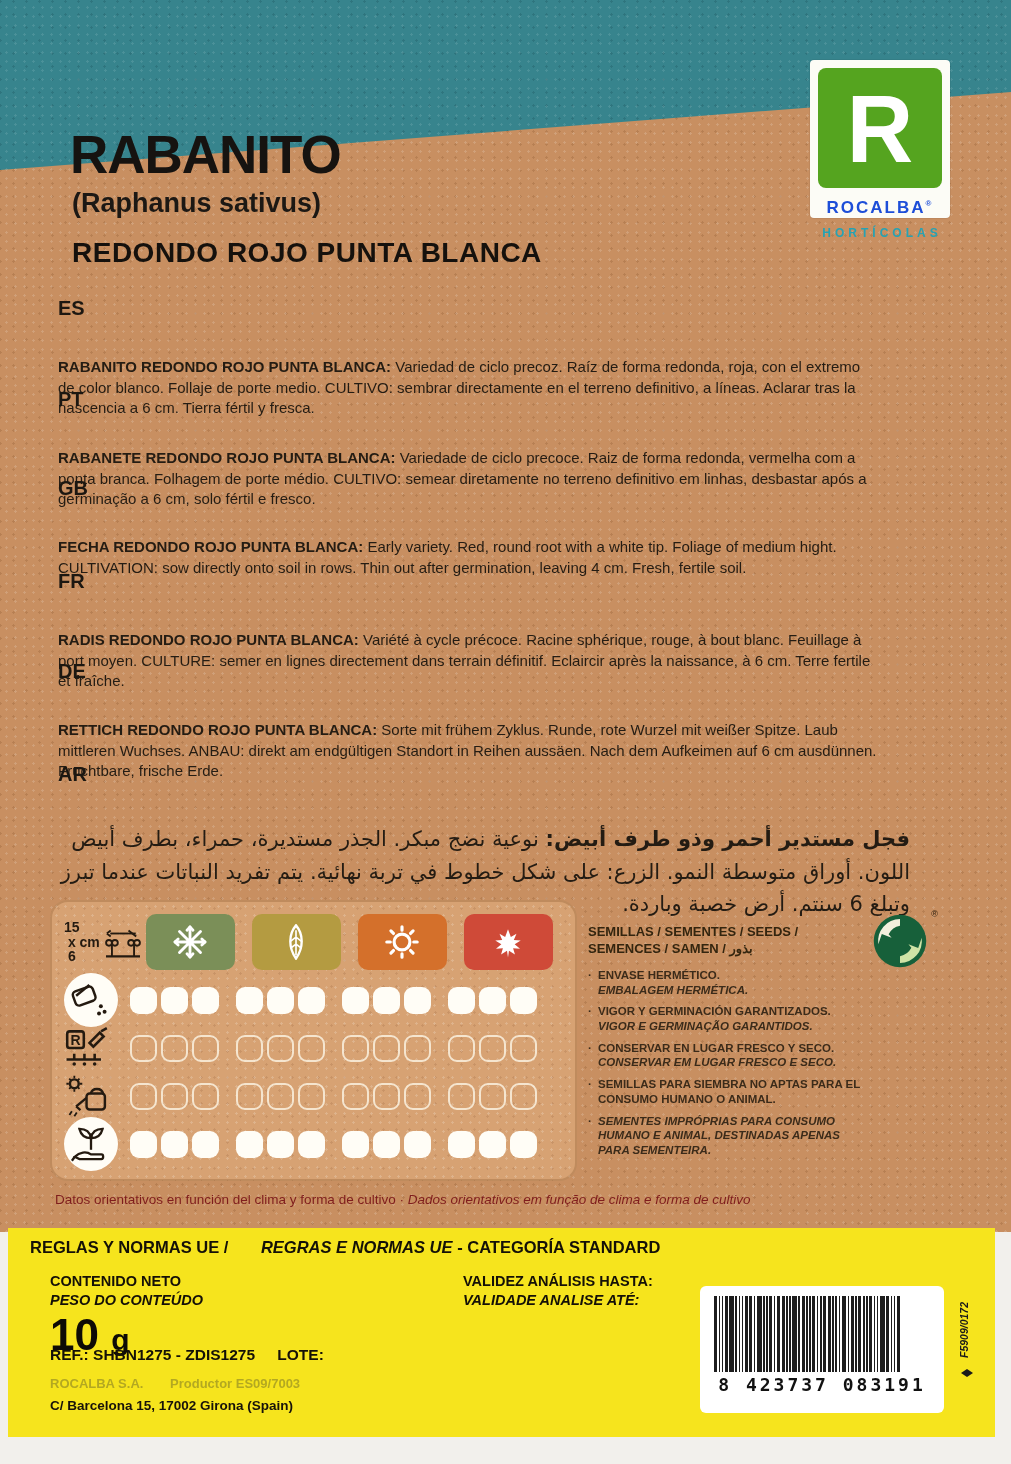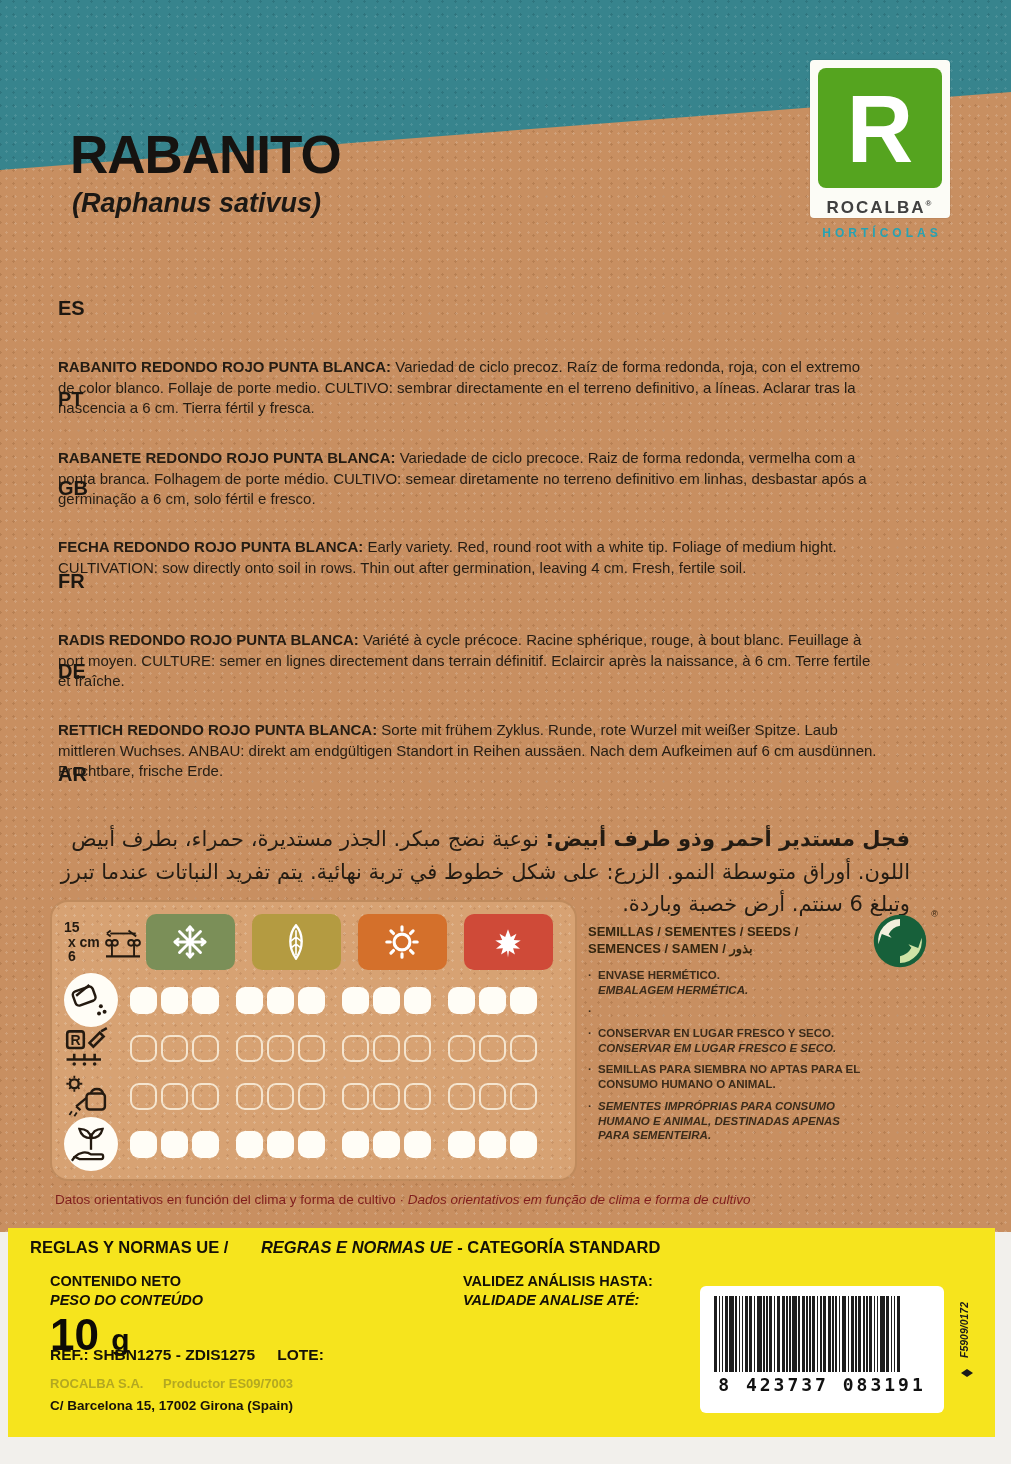--- a/index.html
+++ b/index.html
@@ -16,28 +16,28 @@
                       radial-gradient(rgba(94,48,12,.16) 1px, transparent 1.3px);
     background-size: 9px 9px, 13px 13px; background-position:2px 3px, 7px 8px;
     clip-path: polygon(0 170px, 1011px 92px, 1011px 1232px, 0 1232px); }
 
   
   .logo-card { position:absolute; left:810px; top:60px; width:140px; height:158px; background:#fcfcf6;
     border-radius:4px; display:flex; flex-direction:column; align-items:center; padding-top:8px; box-shadow:0 0 0 1px rgba(0,0,0,.05); }
   .logo-green-box { width:124px; height:124px; background:#55a41f; border-radius:8px;
     display:flex; align-items:center; justify-content:center; }
   .logo-r { color:#ffffff; font-size:92px; font-weight:700; line-height:1; transform:scaleY(1.05); }
-  .logo-wordmark { margin-top:10px; color:#404040; font-weight:700; font-size:17px; letter-spacing:2px; }
+  .logo-wordmark { margin-top:10px; color:#1d4ed8; font-weight:700; font-size:17px; letter-spacing:2px; }
   .logo-reg { font-size:8px; vertical-align:super; }
   .logo-tagline { position:absolute; left:812px; top:226px; width:140px; text-align:center;
     color:#27a2b3; font-weight:700; font-size:12px; letter-spacing:4px; }
 
   
   .title { position:absolute; left:70px; top:124px; color:#161310; font-size:53px; font-weight:800; letter-spacing:-1px; }
-  .latin { position:absolute; left:72px; top:188px; color:#1c1814; font-size:27px; font-weight:700; font-style:italic; }
+  .latin { position:absolute; left:72px; top:188px; color:#1c1814; font-size:27px; font-weight:700; }
   .variety { position:absolute; left:72px; top:237px; color:#15110d; font-size:28px; font-weight:800; letter-spacing:.5px; }
 
   
   .desc-row { position:absolute; left:58px; width:886px; display:flex;flex-direction:column; }
   .desc-code { flex:0 0 60px; font-size:20px; font-weight:700; color:#1c1711; padding-top:0; }
   .desc-text { font-size:15px; line-height:1.38; color:#241c13; width:820px; }
   .desc-text b { font-weight:700; }
   .desc-ar { direction:rtl; text-align:right; font-family:"DejaVu Sans", sans-serif;
     font-size:21px; line-height:1.55; color:#241c13; width:852px; }
   .desc-ar b { font-weight:700; }
@@ -82,21 +82,21 @@
   .col-label { font-size:14.5px; font-weight:800; color:#141007; line-height:1.3; }
   .col-label .it { font-style:italic; font-weight:700; display:block; }
   .net-col { position:absolute; left:42px; top:44px; }
   .net-weight { position:absolute; left:42px; top:82px; font-size:44px; font-weight:800; color:#0e0b05; }
   .net-weight .unit { font-size:30px; }
   .date-col { position:absolute; left:250px; top:44px; }
   .valid-col { position:absolute; left:455px; top:44px; }
   .ref-line { position:absolute; left:42px; top:118px; font-size:15.5px; font-weight:800; color:#141007; }
   .ref-line .lote { margin-left:18px; }
   .producer-line { position:absolute; left:42px; top:148px; font-size:13px; font-weight:700; color:rgba(70,70,40,.38); }
-  .producer-line .code { margin-left:16px; }
+  .producer-line .code { margin-left:23px; }
   .address-line { position:absolute; left:42px; top:170px; font-size:13.5px; font-weight:700; color:#17120a; }
 
   
   .barcode-box { position:absolute; left:692px; top:58px; width:244px; height:127px; background:#ffffff; border-radius:6px; padding:10px 14px 4px 14px; }
   .bars { display:flex; align-items:flex-start; gap:1.6px; height:76px; overflow:hidden; }
   .bar { background:#1d1d1d; height:100%; flex:none; }
   .barcode-num { margin-top:2px; text-align:center; font-size:18px; font-weight:700; color:#111; letter-spacing:3px; font-family:"DejaVu Sans Mono", monospace; }
   .side-code { position:absolute; left:950px; top:130px; transform:rotate(-90deg); transform-origin:left top;
     font-size:10.5px; font-weight:700; font-style:italic; color:#1a1a1a; white-space:nowrap; }
   .printer-mark { position:absolute; left:952px; top:140px; }
@@ -113,20 +113,21 @@
   <div class="logo-card">
     <div class="logo-green-box">
       <div class="logo-r">R</div>
     </div>
     <div class="logo-wordmark"><span>ROCALBA</span><span class="logo-reg">®</span></div>
   </div>
   <div class="logo-tagline">HORTÍCOLAS</div>
 
   <div class="title">RABANITO</div>
   <div class="latin">(Raphanus sativus)</div>
+  <div class="variety">REDONDO ROJO PUNTA BLANCA</div>
 
   <div class="desc-row" style="top:297px">
     <div class="desc-code">ES</div>
     <p class="desc-text"><b>RABANITO REDONDO ROJO PUNTA BLANCA:</b> <span>Variedad de ciclo precoz. Raíz de forma redonda, roja, con el extremo de color blanco. Follaje de porte medio. CULTIVO: sembrar directamente en el terreno definitivo, a líneas. Aclarar tras la nascencia a 6 cm. Tierra fértil y fresca.</span></p>
   </div>
   <div class="desc-row" style="top:388px">
     <div class="desc-code">PT</div>
     <p class="desc-text"><b>RABANETE REDONDO ROJO PUNTA BLANCA:</b> <span>Variedade de ciclo precoce. Raiz de forma redonda, vermelha com a ponta branca. Folhagem de porte médio. CULTIVO: semear diretamente no terreno definitivo em linhas, desbastar após a germinação a 6 cm, solo fértil e fresco.</span></p>
   </div>
   <div class="desc-row" style="top:477px">
@@ -378,20 +379,24 @@
     <div class="seeds-bullets">
       <div class="bullet">
           <span class="dot">·</span>
           <span>
             <span class="es">ENVASE HERMÉTICO.</span>
             <span class="pt">EMBALAGEM HERMÉTICA.</span>
           </span>
         </div>
       <div class="bullet">
           <span class="dot">·</span>
+          <span>
+            <span class="es">VIGOR Y GERMINACIÓN GARANTIZADOS.</span>
+            <span class="pt">VIGOR E GERMINAÇÃO GARANTIDOS.</span>
+          </span>
         </div>
       <div class="bullet">
           <span class="dot">·</span>
           <span>
             <span class="es">CONSERVAR EN LUGAR FRESCO Y SECO.</span>
             <span class="pt">CONSERVAR EM LUGAR FRESCO E SECO.</span>
           </span>
         </div>
       <div class="bullet">
           <span class="dot">·</span>

